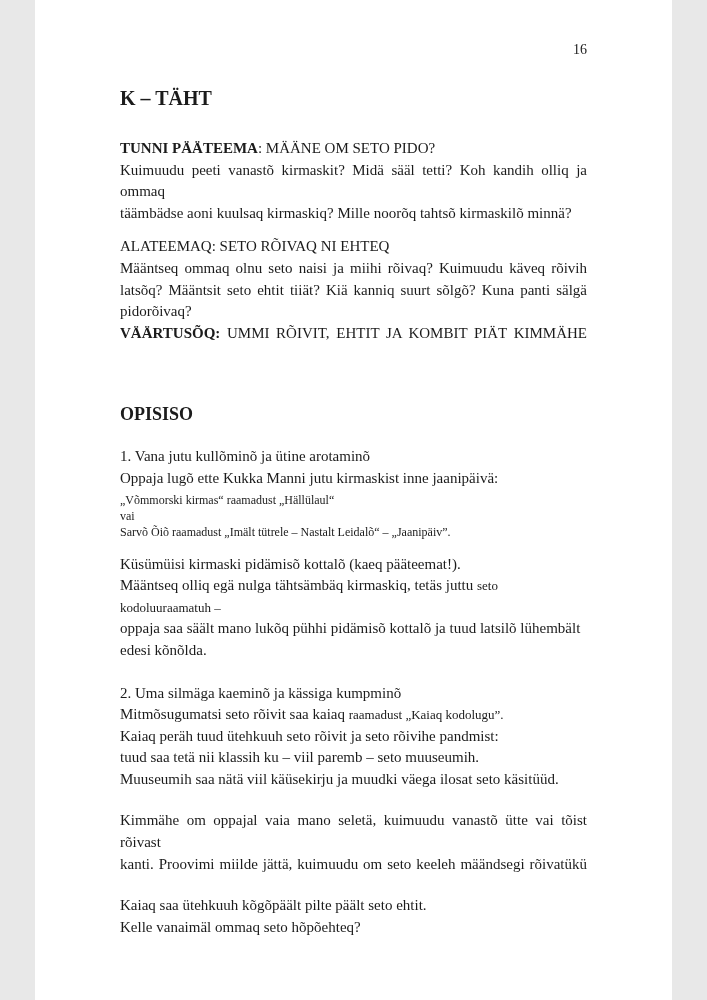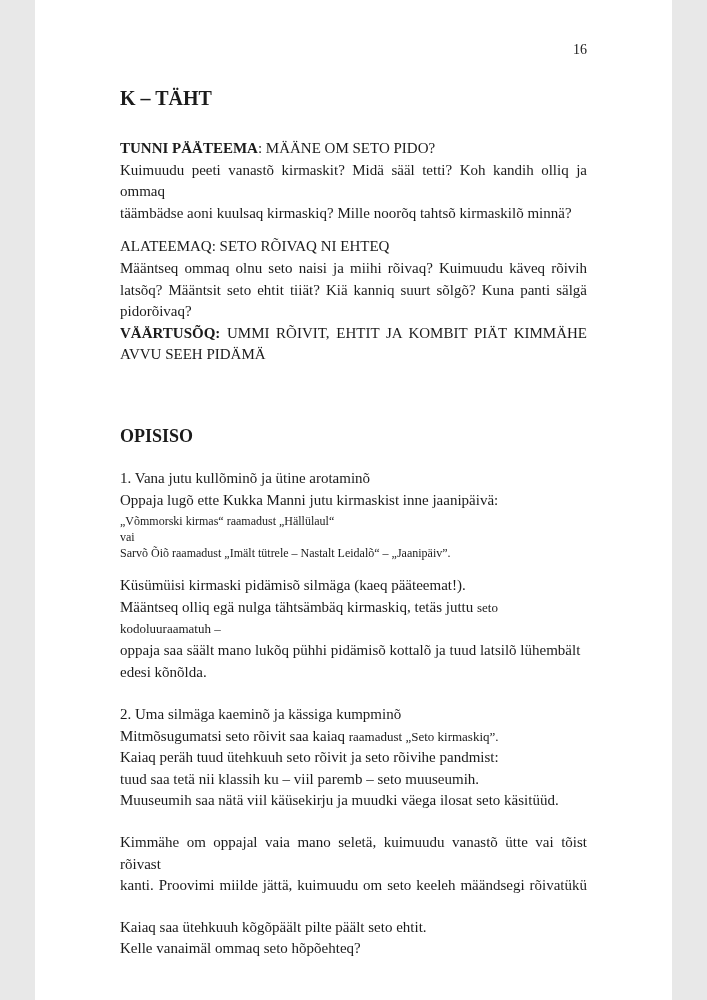--- a/index.html
+++ b/index.html
@@ -53,44 +53,43 @@
 
   <div class="block-alateema">
     <div class="line">ALATEEMAQ: SETO RÕIVAQ NI EHTEQ</div>
     <div class="line jl">Määntseq ommaq olnu seto naisi ja miihi rõivaq? Kuimuudu käveq rõivih</div>
     <div class="line jl">latsõq? Määntsit seto ehtit tiiät? Kiä kanniq suurt sõlgõ? Kuna panti sälgä</div>
     <div class="line">pidorõivaq?</div>
   </div>
 
   <div class="block-vaartus">
     <div class="line jl"><span class="b">VÄÄRTUSÕQ:</span><span> UMMI RÕIVIT, EHTIT JA KOMBIT PIÄT KIMMÄHE</span></div>
-    <div class="line">AVVU SEEH PIDÄMÄ</div>
   </div>
 
   <div class="heading-opisiso">OPISISO</div>
 
   <div class="block-part1">
     <div class="line heading-line">1. Vana jutu kullõminõ ja ütine arotaminõ</div>
     <div class="line">Oppaja lugõ ette Kukka Manni jutu kirmaskist inne jaanipäivä:</div>
     <div class="sources">
       <div class="line">„Võmmorski kirmas“ raamadust „Hällülaul“</div>
       <div class="line">vai</div>
       <div class="line">Sarvõ Õiõ raamadust „Imält tütrele – Nastalt Leidalõ“ – „Jaanipäiv”.</div>
     </div>
     <div class="para2-p1">
-      <div class="line">Küsümüisi kirmaski pidämisõ silmäga (kaeq pääteemat!).</div>
+      <div class="line">Küsümüisi kirmaski pidämisõ kottalõ (kaeq pääteemat!).</div>
       <div class="line"><span>Määntseq olliq egä nulga tähtsämbäq kirmaskiq, tetäs juttu </span><span class="small">seto kodoluuraamatuh –</span></div>
       <div class="line">oppaja saa säält mano lukõq pühhi pidämisõ kottalõ ja tuud latsilõ lühembält</div>
       <div class="line">edesi kõnõlda.</div>
     </div>
   </div>
 
   <div class="block-part2">
     <div class="line heading-line">2. Uma silmäga kaeminõ ja kässiga kumpminõ</div>
-    <div class="line"><span>Mitmõsugumatsi seto rõivit saa kaiaq </span><span class="small">raamadust „Seto kirmaskiq”.</span></div>
+    <div class="line"><span>Mitmõsugumatsi seto rõivit saa kaiaq </span><span class="small">raamadust „Kaiaq kodolugu”.</span></div>
     <div class="line">Kaiaq peräh tuud ütehkuuh seto rõivit ja seto rõivihe pandmist:</div>
     <div class="line">tuud saa tetä nii klassih ku – viil paremb – seto muuseumih.</div>
     <div class="line">Muuseumih saa nätä viil käüsekirju ja muudki väega ilosat seto käsitüüd.</div>
     <div class="para2-p2">
       <div class="line jl">Kimmähe om oppajal vaia mano seletä, kuimuudu vanastõ ütte vai tõist rõivast</div>
       <div class="line jl">kanti. Proovimi miilde jättä, kuimuudu om seto keeleh määndsegi rõivatükü</div>
     </div>
     <div class="para3-p2">
       <div class="line">Kaiaq saa ütehkuuh kõgõpäält pilte päält seto ehtit.</div>
       <div class="line">Kelle vanaimäl ommaq seto hõpõehteq?</div>

